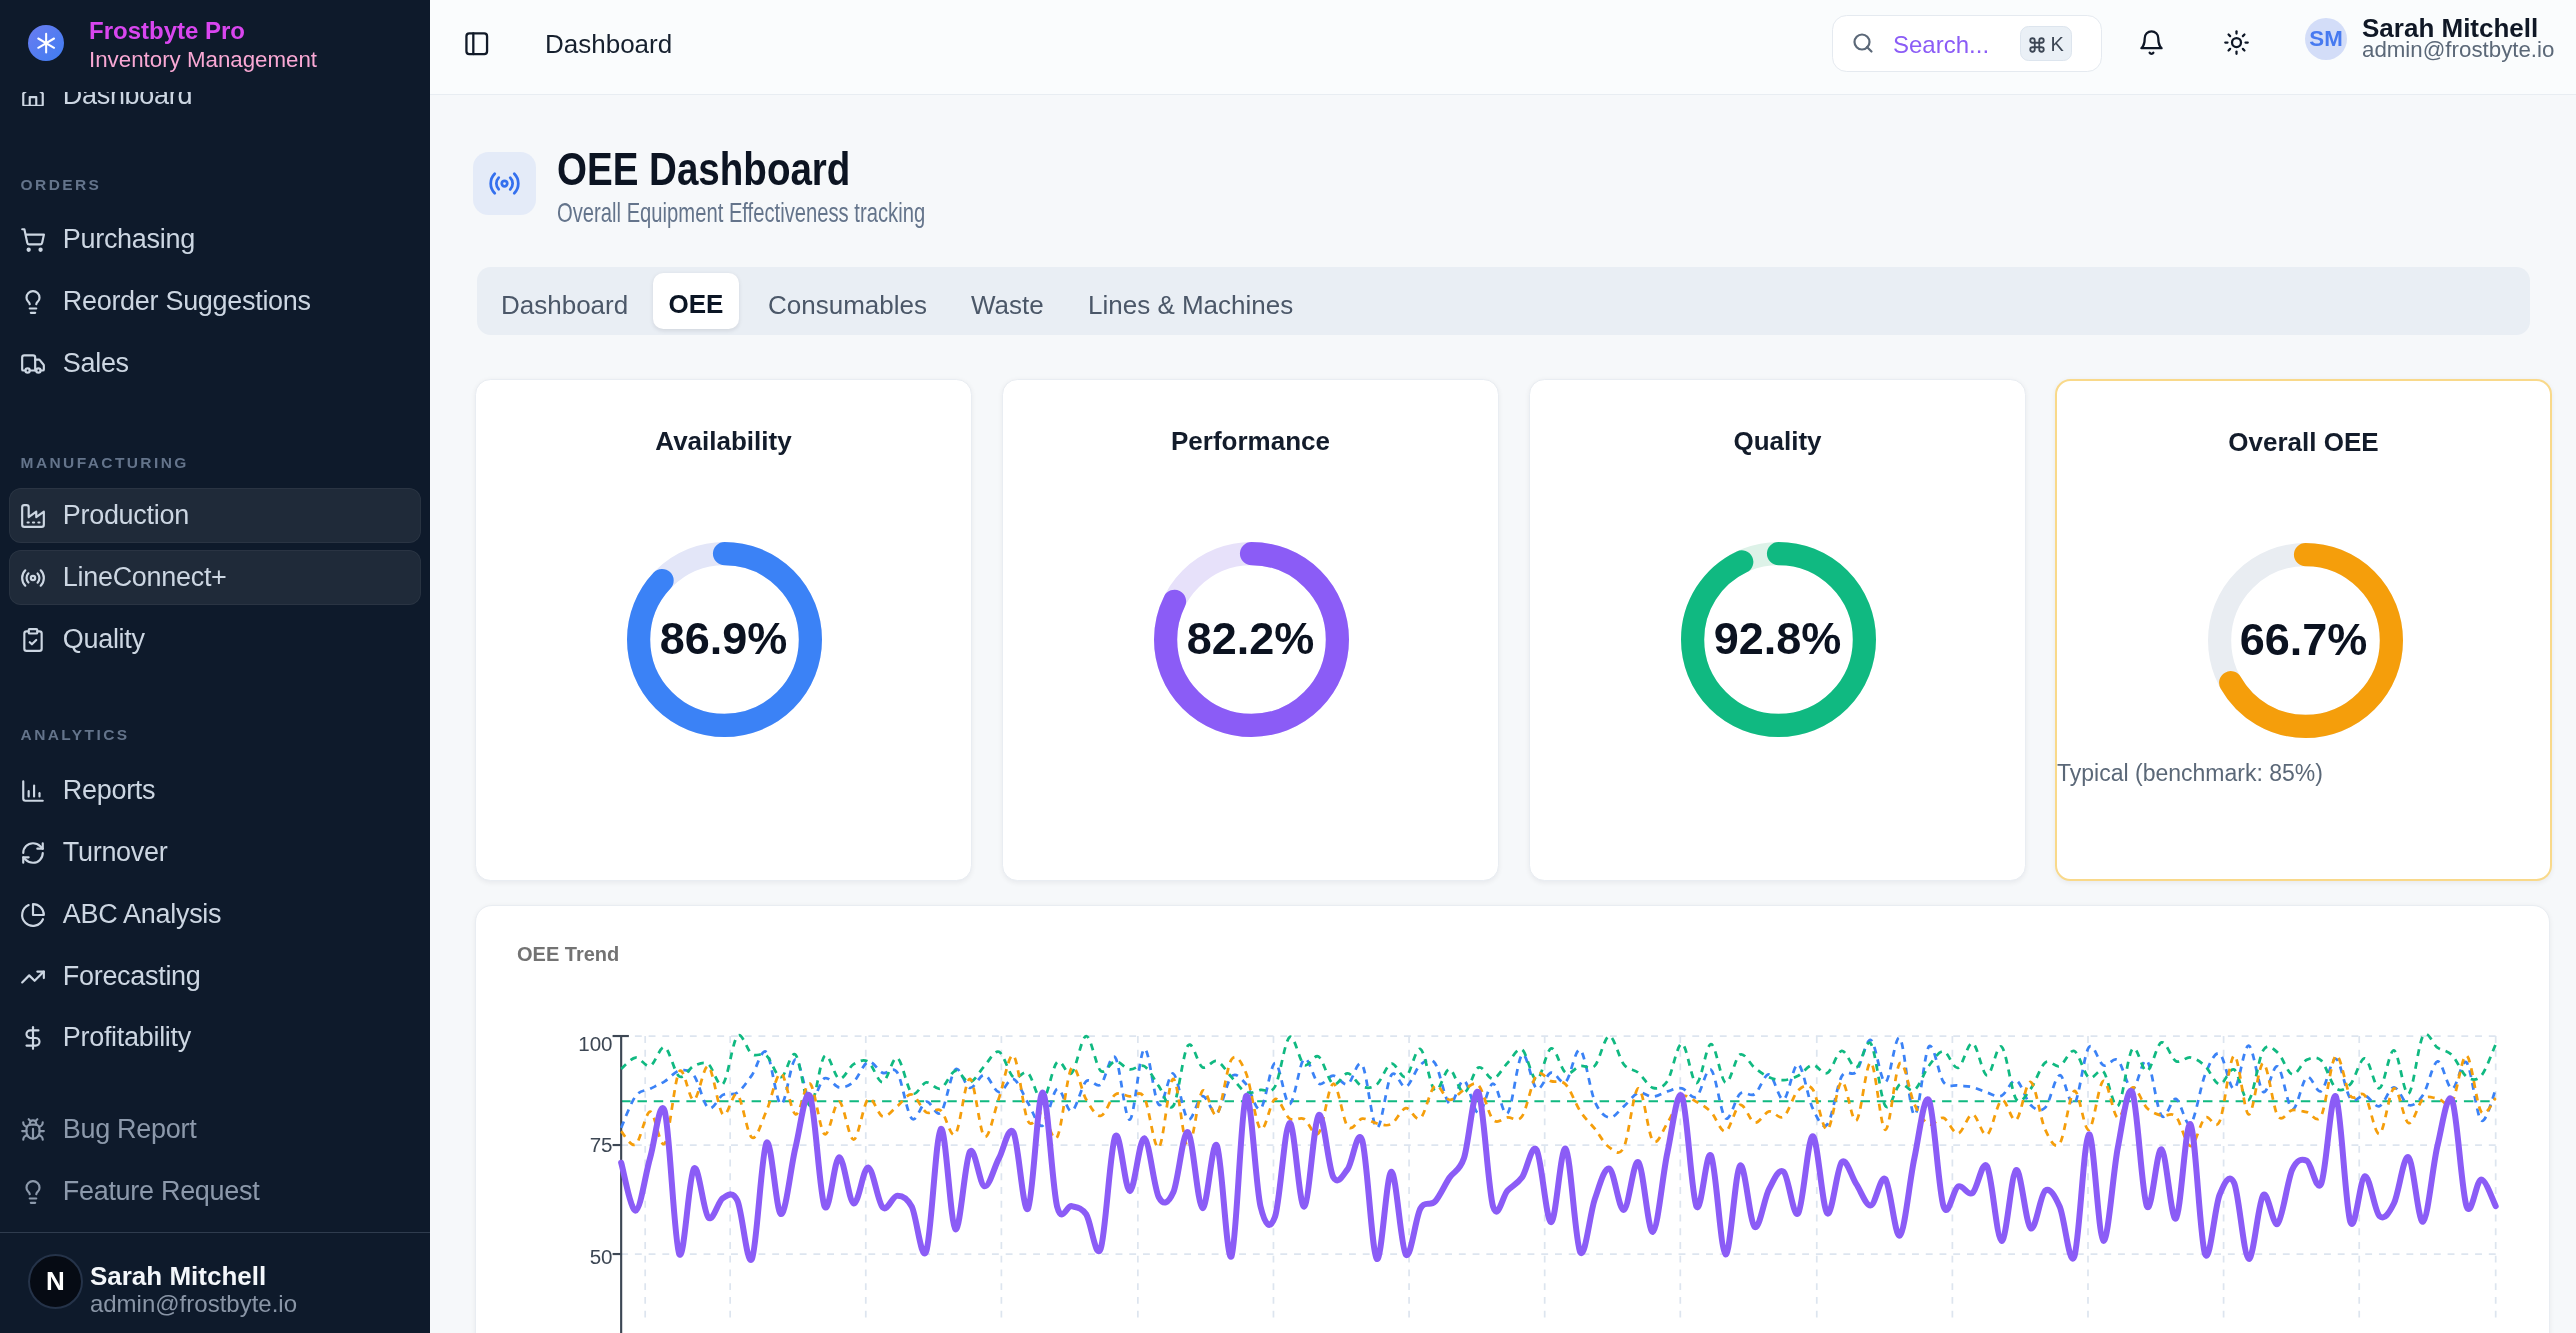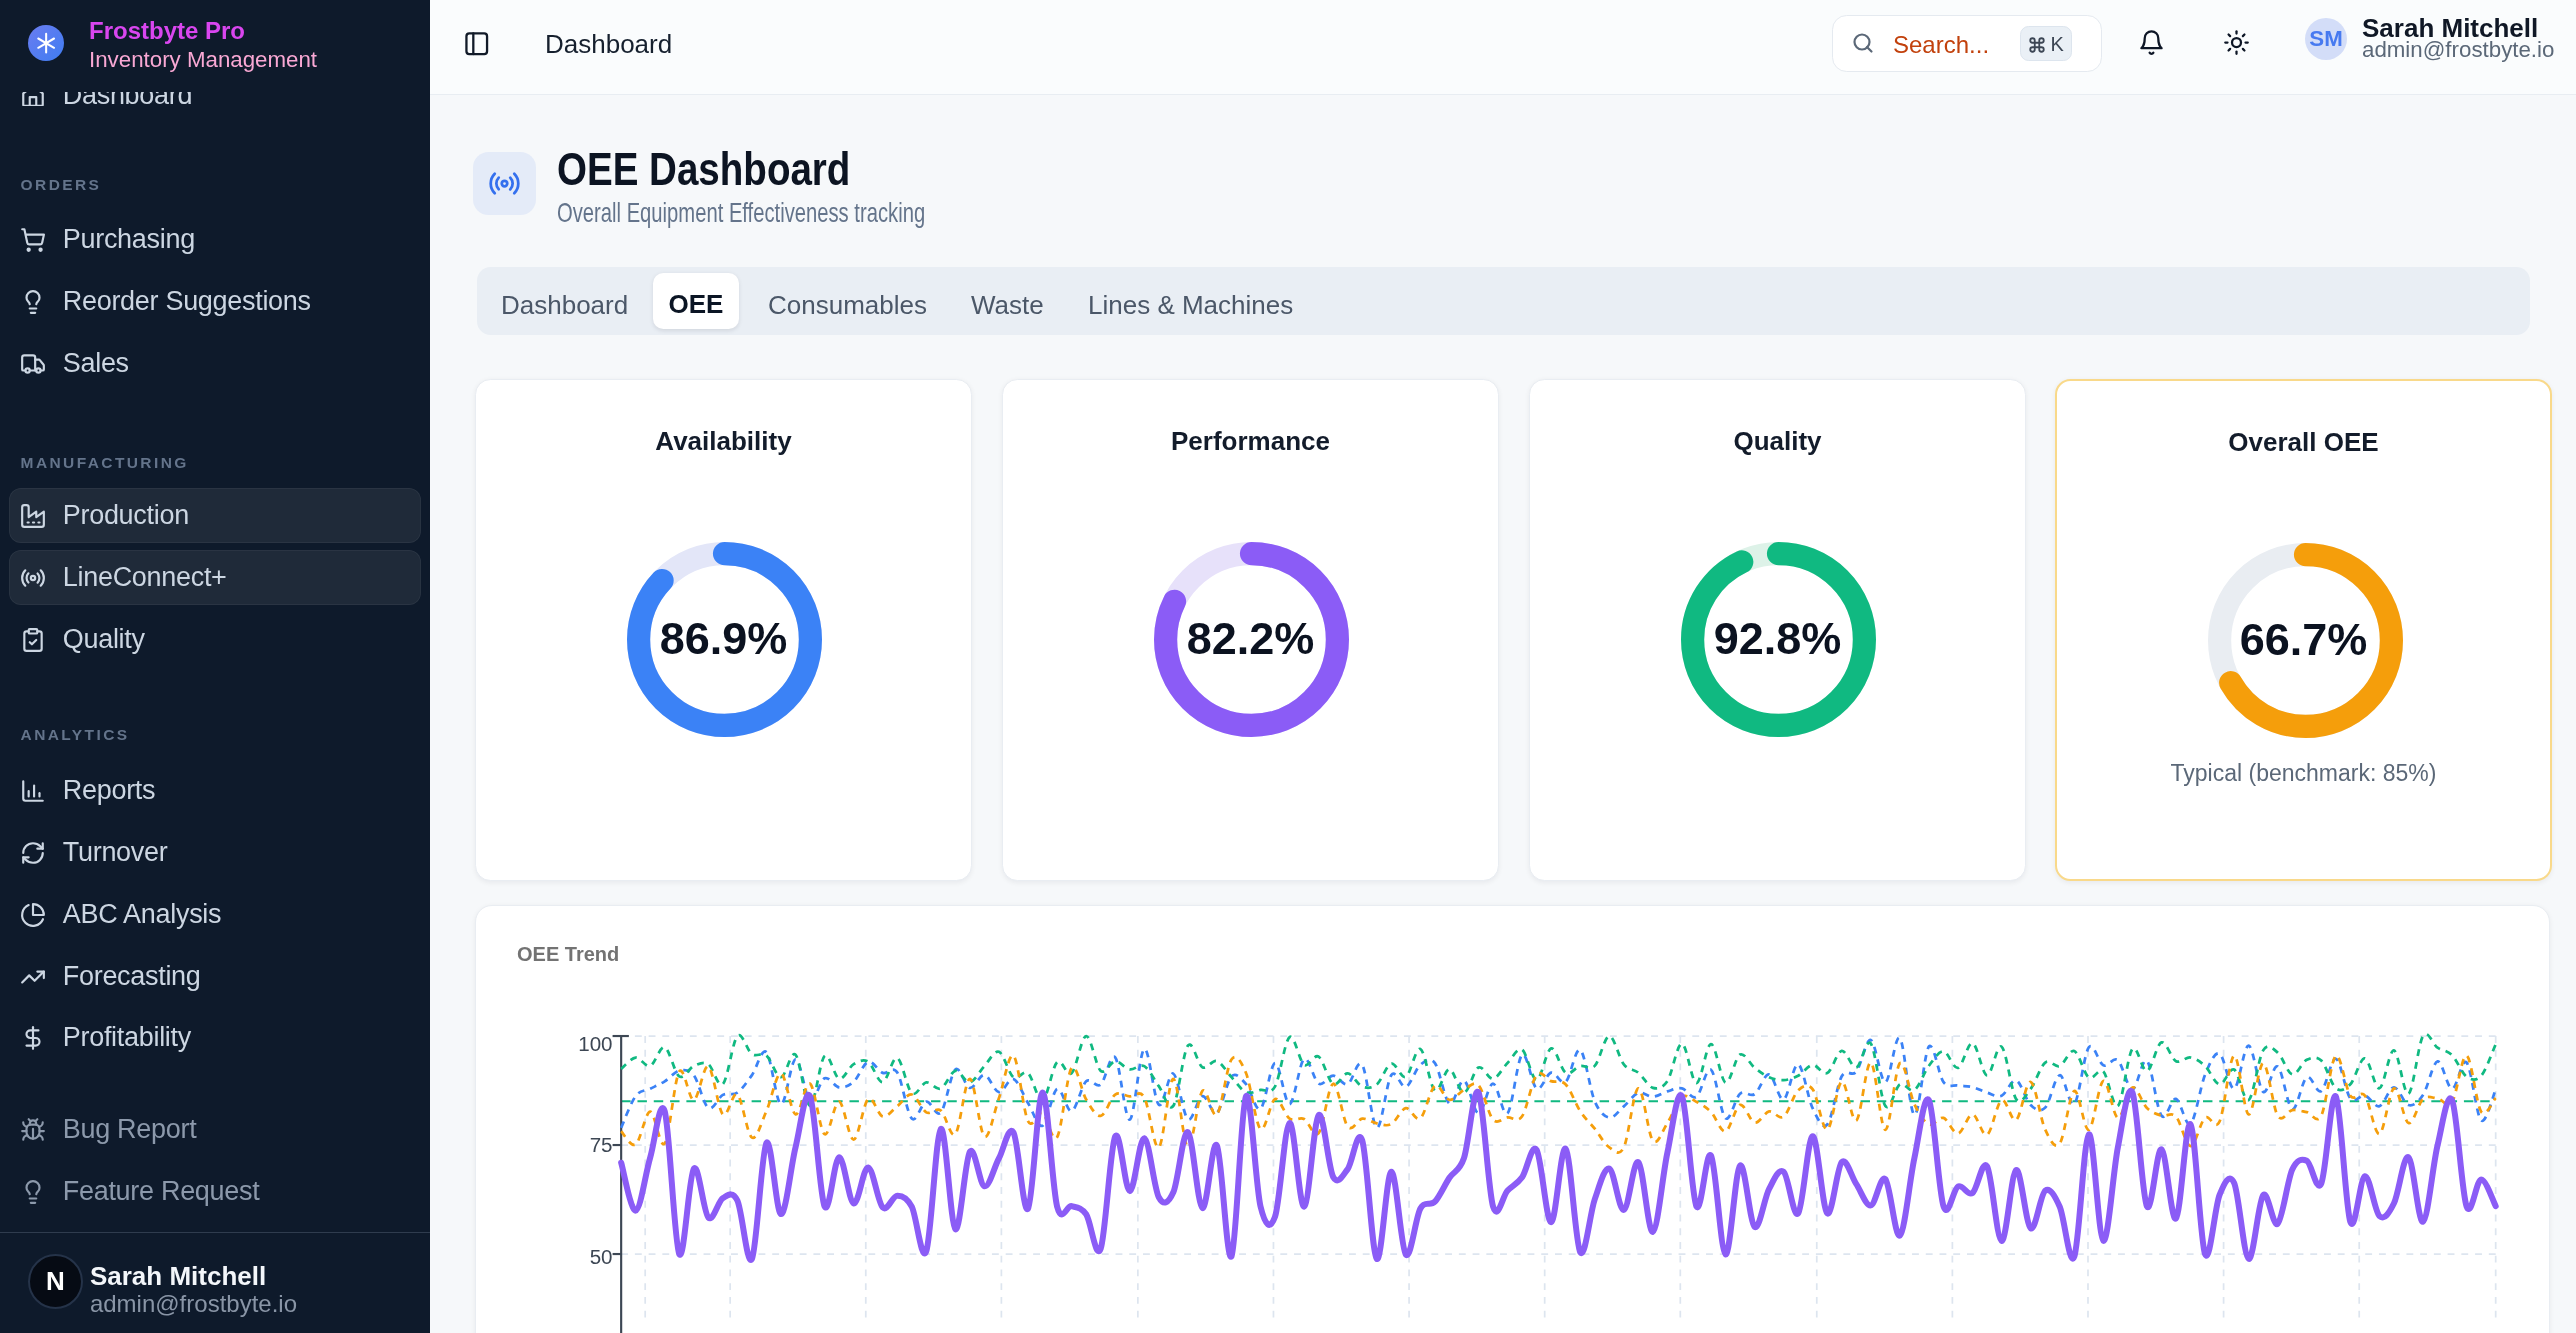--- a/index.html
+++ b/index.html
@@ -23,42 +23,42 @@
 .sb-divider { position:absolute; left:0px; top:1232px; width:430px; height:0.9px; background:rgba(148,163,184,0.25); }
 .user { position:absolute; left:28px; top:1254px; display:flex; }
 .uavatar { width:55px; height:55px; border-radius:50%; background:#060b14; border:2.6px solid #253349; color:#fff; font-size:26px; font-weight:bold; display:flex; align-items:center; justify-content:center; }
 .utext { margin-left:6.9px; margin-top:7.7px; }
 .utext .t1 { font-size:26px; font-weight:bold; color:#f3f6fa; line-height:28px; }
 .utext .t2 { font-size:24px; color:#8995a6; line-height:26px; margin-top:1.7px; }
 
 .header { position:absolute; left:430px; top:0; width:2146px; height:95px; background:#fafcfd; border-bottom:1.7px solid #e8edf2; }
 .toggle { position:absolute; left:462px; top:30px; }
 .search { position:absolute; left:1832px; top:14.6px; width:270px; height:57px; background:#fff; border:1.7px solid #e5eaf0; border-radius:14.6px; }
-.search .ph { position:absolute; left:60px; top:15.5px; font-size:24px; color:#c2410c; }
+.search .ph { position:absolute; left:60px; top:15.5px; font-size:24px; color:#8b5cf6; }
 .search svg.mag { position:absolute; left:18px; top:15.5px; }
 .kbd { position:absolute; left:187px; top:10.3px; width:52px; height:35px; background:#eaf0f6; border:0.9px solid #dde5ee; border-radius:8.6px; font-size:20px; color:#3c4654; text-align:center; line-height:34px; }
 .hicon { position:absolute; top:26px; }
 .avatar { position:absolute; left:2304px; top:18px; width:42px; height:42px; border-radius:50%; background:#d3ddf8; color:#477af0; font-weight:bold; font-size:22.3px; display:flex; align-items:center; justify-content:center; }
 .uname { position:absolute; left:2361px; top:13px; font-size:26px; font-weight:bold; color:#101826; }
 .uemail { position:absolute; left:2361px; top:37px; font-size:22.3px; color:#5b6878; }
 
 .main { position:absolute; left:430px; top:97px; width:2146px; height:1236px; background:#f6f8fa; }
 .ptile { position:absolute; left:473px; top:152px; width:63px; height:63px; border-radius:15.5px; background:#e4ebf8; }
 .ptile svg { position:absolute; left:14.6px; top:14.6px; }
 .ptitle { position:absolute; left:557px; top:145px; font-size:47px; font-weight:bold; color:#0c1422; white-space:nowrap; transform:scaleX(0.82); transform-origin:0 0; line-height:47px;}
 .psub { position:absolute; left:557px; top:196px; font-size:27.5px; color:#64748b; white-space:nowrap; transform:scaleX(0.735); transform-origin:0 0; line-height:33px;}
 
 .tabs { position:absolute; left:477px; top:267px; width:2053px; height:68px; background:#e9eef4; border-radius:13.7px; }
 .tab { position:absolute; top:4.3px; height:68px; line-height:68px; font-size:26px; color:#4b5768; }
 .pill { position:absolute; left:176px; top:6px; width:86px; height:56px; background:#fff; border-radius:10.3px; box-shadow:0 1.7px 4.3px rgba(16,24,40,0.1); text-align:center; line-height:62px; font-size:26px; font-weight:bold; color:#0b1524; }
 
 .card { position:absolute; top:379px; width:497px; height:502px; background:#fff; border:1.7px solid #e9edf2; border-radius:15.5px; box-shadow:0 1.7px 5.2px rgba(16,24,40,0.06); }
 .card .ct { position:absolute; top:46px; width:100%; text-align:center; font-size:26px; font-weight:bold; color:#131c2b; }
 .card .pct { position:absolute; top:233px; width:100%; text-align:center; font-size:45px; font-weight:bold; color:#0b1220; }
-.card .cap { position:absolute; top:379px; width:100%; text-align:center; font-size:23px; color:#5b6878; }
+.card .cap { position:absolute; top:379px; width:100%; font-size:23px; color:#5b6878; }
 .gauge { position:absolute; left:148px; top:159px; }
 
 .chartcard { position:absolute; left:475px; top:905px; width:2075px; height:516px; background:#fff; border:1.7px solid #e9edf2; border-radius:17px; box-shadow:0 1.7px 5.2px rgba(16,24,40,0.06); }
 .chtitle { position:absolute; left:517px; top:943px; font-size:20px; font-weight:bold; color:#737373; }
 .chart { position:absolute; left:475px; top:909px; }
 </style>
 </head>
 <body>
 <div class="sidebar">
   <div class="brand">

